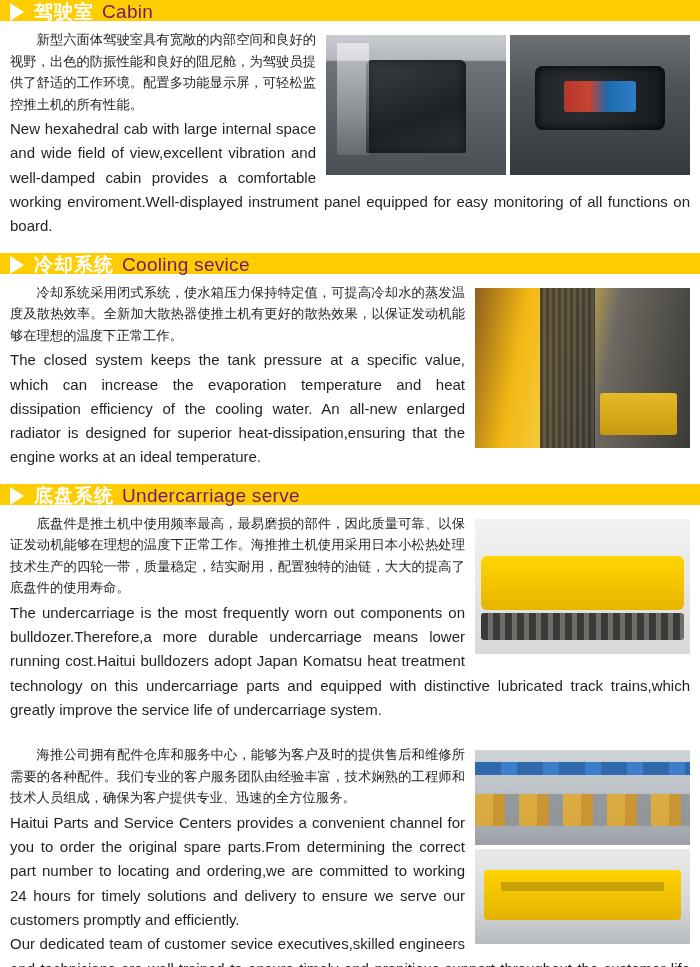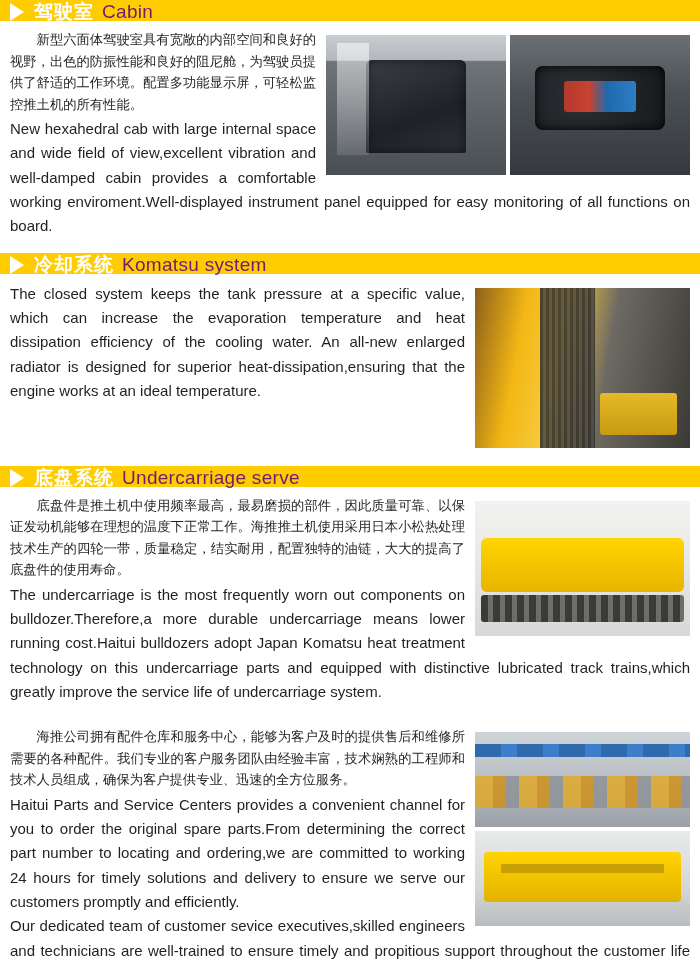--- a/index.html
+++ b/index.html
@@ -182,26 +182,27 @@
       <p class="en-p">New hexahedral cab with large internal space and wide field of view,excellent vibration and well-damped cabin provides a comfortable working enviroment.Well-displayed instrument panel equipped for easy monitoring of all functions on board.</p>
     </div>
   </div>
 
   <div class="sec-gap"></div>
 
   <div class="sec">
     <div class="sec-head">
       <span class="tri"></span>
       <span class="cn">冷却系统</span>
-      <span class="en">Komatsu system</span>
+      <span class="en">Cooling sevice</span>
     </div>
     <div class="body clearfix">
       <div class="imgs-right">
         <div class="photo ph-cool"></div>
       </div>
+      <p class="cn-p">冷却系统采用闭式系统，使水箱压力保持特定值，可提高冷却水的蒸发温度及散热效率。全新加大散热器使推土机有更好的散热效果，以保证发动机能够在理想的温度下正常工作。</p>
       <p class="en-p">The closed system keeps the tank pressure at a specific value, which can increase the evaporation temperature and heat dissipation efficiency of the cooling water. An all-new enlarged radiator is designed for superior heat-dissipation,ensuring that the engine works at an ideal temperature.</p>
     </div>
   </div>
 
   <div class="sec-gap"></div>
 
   <div class="sec">
     <div class="sec-head">
       <span class="tri"></span>
       <span class="cn">底盘系统</span>

